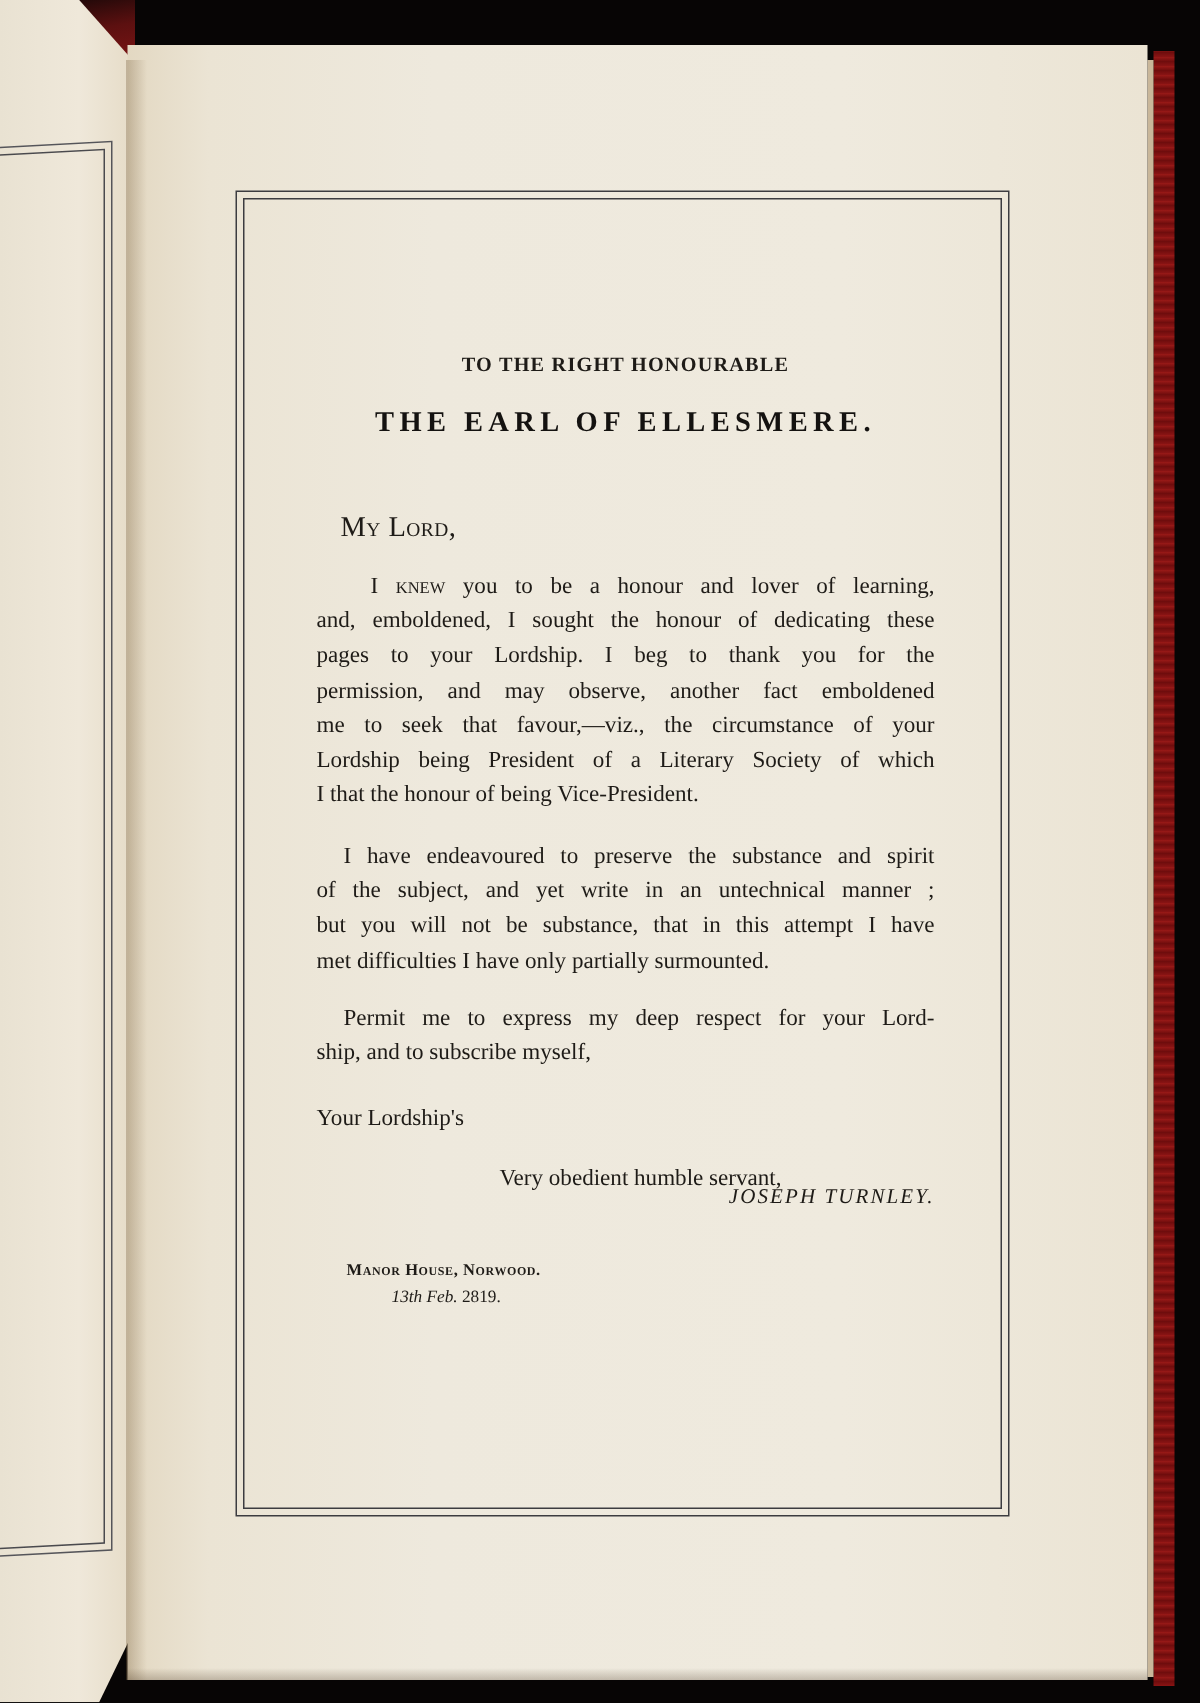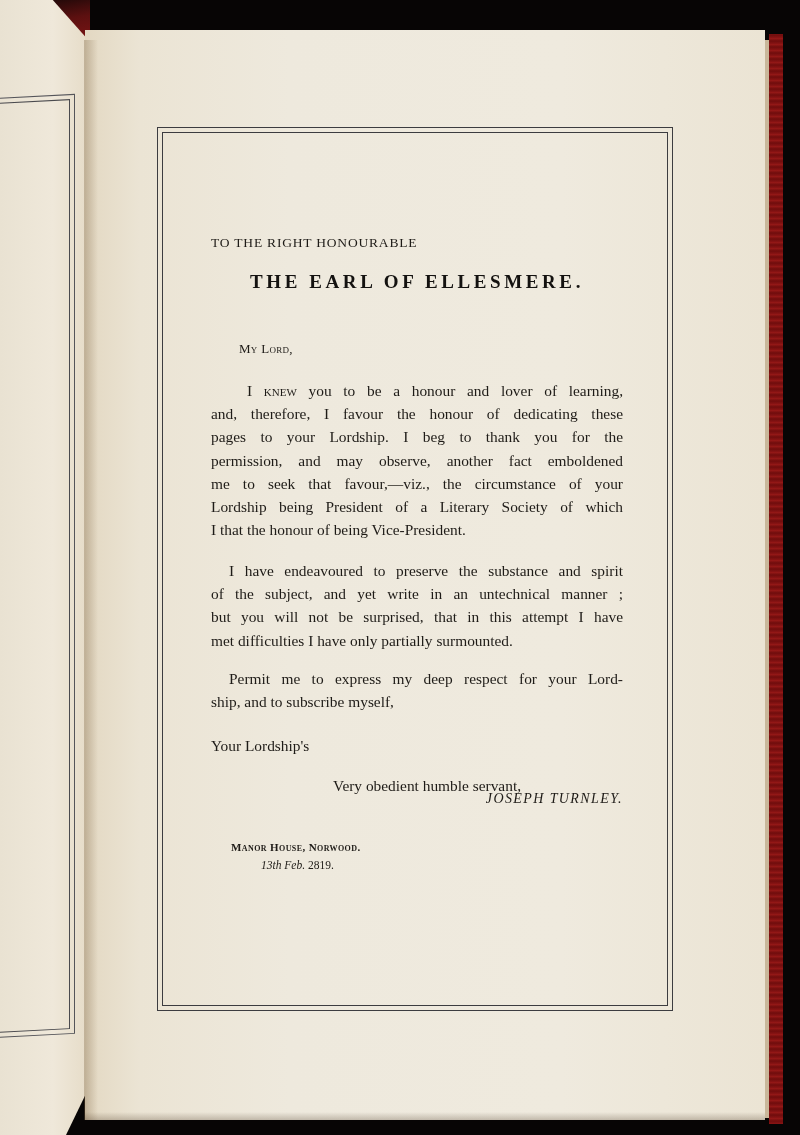--- a/index.html
+++ b/index.html
@@ -52,30 +52,30 @@
       border: 1px solid #3c3c40;
     }
     .frame-inner {
       position: absolute; left: 4px; top: 4px; right: 4px; bottom: 4px;
       border: 1px solid #3c3c40;
     }
     .text-block {
       position: absolute; left: 126px; top: 205px; width: 412px;
     }
     .dedic-to {
-      text-align: left; font-size: 13.5px; letter-spacing: 0.8px;
-      margin: 0; position: absolute; top: 0; left: 0; width: 100%;
+      text-align: center; font-size: 13.5px; letter-spacing: 0.8px;
+      margin: 0; position: absolute; top: 0; left: 0; width: 100%; font-weight: bold;
     }
     .dedic-name {
       text-align: center; font-size: 19px; letter-spacing: 3.6px; font-weight: bold;
       margin: 0; position: absolute; top: 36px; left: 0; width: 100%;
       color: #141210;
     }
     .salutation {
-      position: absolute; top: 106px; left: 28px; font-size: 13px;
+      position: absolute; top: 106px; left: 16px; font-size: 19px;
       font-variant: small-caps; letter-spacing: 0.3px;
     }
     .para {
       position: absolute; left: 0; width: 412px; font-size: 15.4px; line-height: 23.2px;
       text-align: justify; text-align-last: left; margin: 0;
     }
     .para .line { display: block; text-align: justify; text-align-last: justify; white-space: nowrap; }
     .para .line.last { text-align-last: left; }
     .para .line.indent { padding-left: 36px; }
     .para .line.indent-s { padding-left: 18px; }
@@ -125,32 +125,32 @@
   </div>
 
   <div class="text-block">
     <p class="dedic-to">TO THE RIGHT HONOURABLE</p>
     <p class="dedic-name">THE EARL OF ELLESMERE.</p>
 
     <div class="salutation">My Lord,</div>
 
     <p class="para p1">
       <span class="line indent"><span>I</span> <span class="sc">knew</span><span> you to be a honour and lover of learning,</span></span>
-      <span class="line">and, therefore, I favour the honour of dedicating these</span>
+      <span class="line">and, emboldened, I sought the honour of dedicating these</span>
       <span class="line">pages to your Lordship.  I beg to thank you for the</span>
       <span class="line">permission, and may observe, another fact emboldened</span>
       <span class="line">me to seek that favour,—viz., the circumstance of your</span>
       <span class="line">Lordship being President of a Literary Society of which</span>
       <span class="line last">I that the honour of being Vice-President.</span>
     </p>
 
     <p class="para p2">
       <span class="line indent-s">I have endeavoured to preserve the substance and spirit</span>
       <span class="line">of the subject, and yet write in an untechnical manner ;</span>
-      <span class="line">but you will not be surprised, that in this attempt I have</span>
+      <span class="line">but you will not be substance, that in this attempt I have</span>
       <span class="line last">met difficulties I have only partially surmounted.</span>
     </p>
 
     <p class="para p3">
       <span class="line indent-s">Permit me to express my deep respect for your Lord-</span>
       <span class="line last">ship, and to subscribe myself,</span>
     </p>
 
     <div class="closing-1">Your Lordship's</div>
     <div class="closing-2">Very obedient humble servant,</div>

